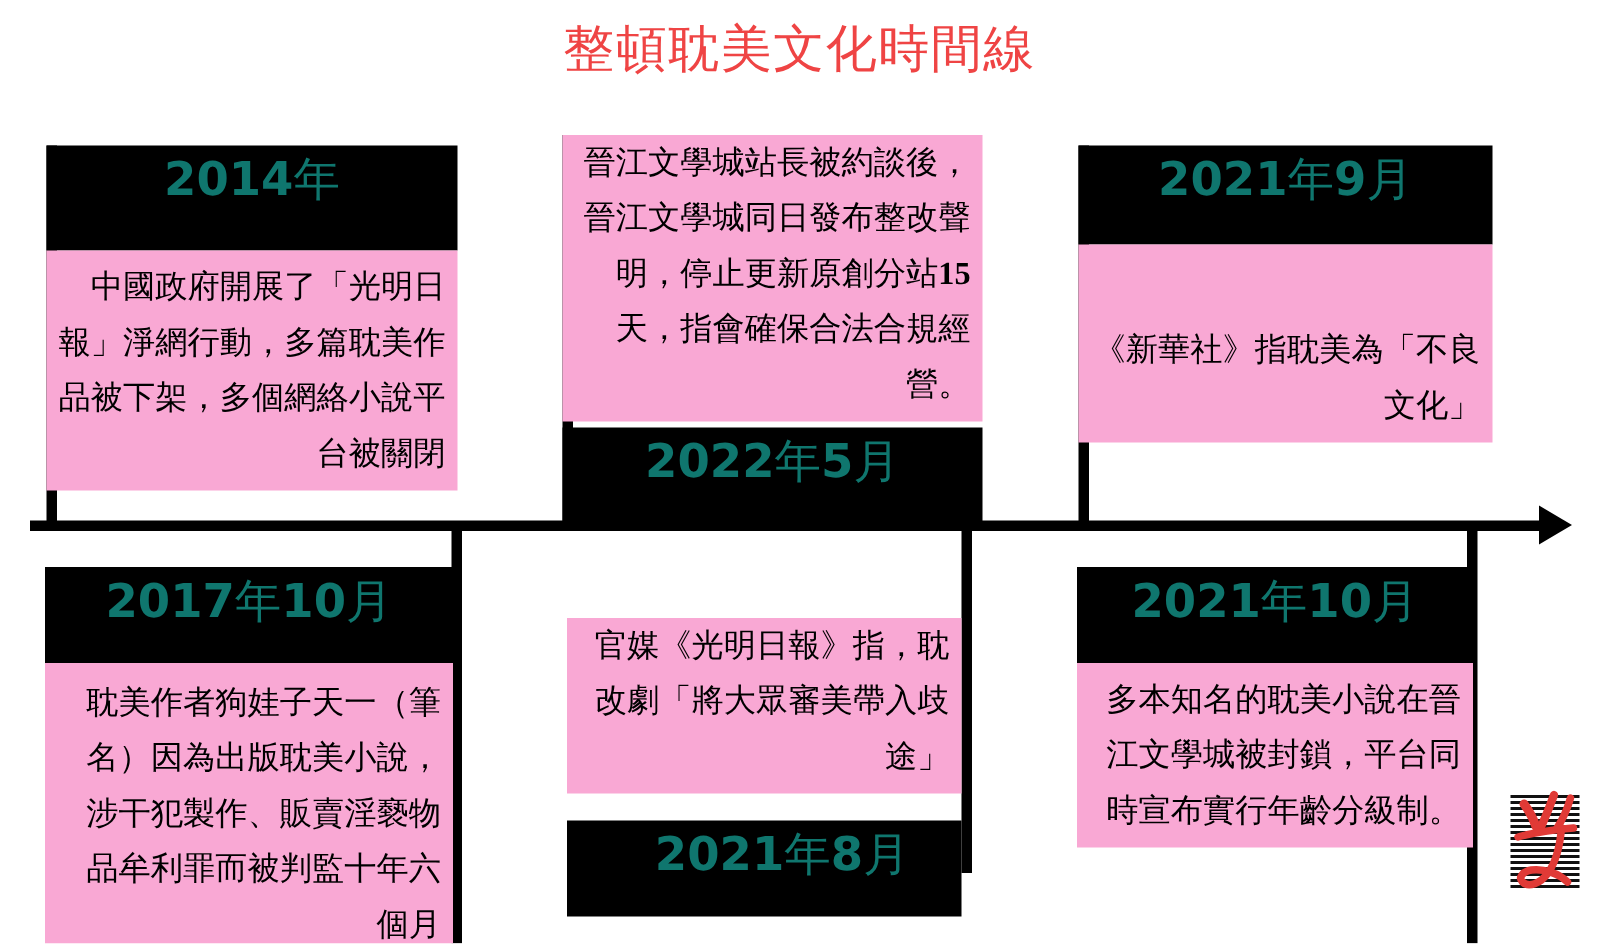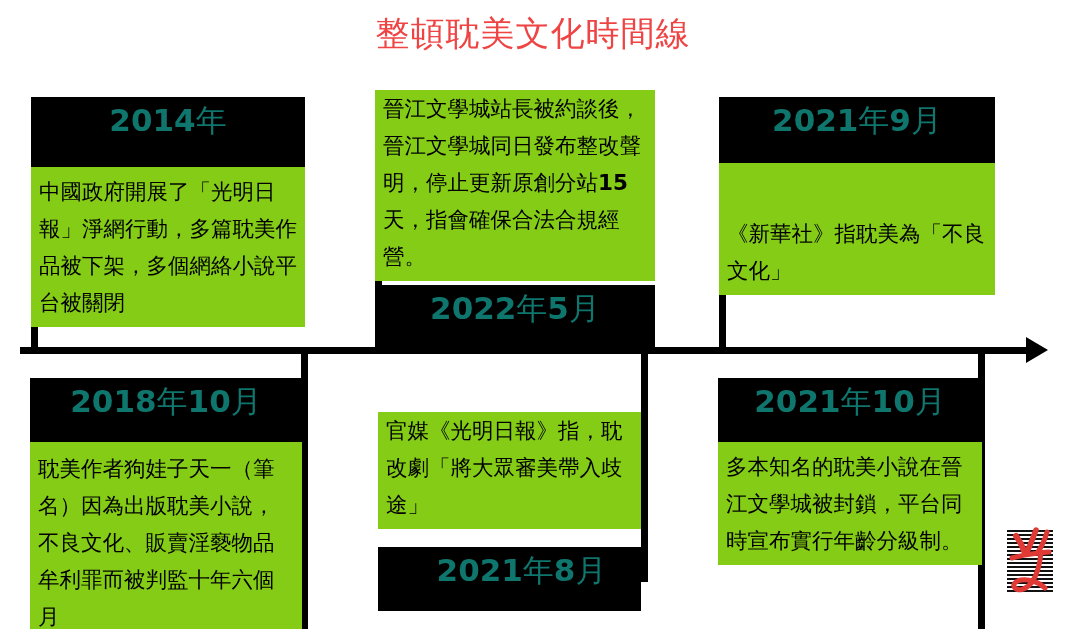--- a/index.html
+++ b/index.html
@@ -80,25 +80,26 @@
   .date-text {
     font-size: 31px;
     line-height: 38px;
     white-space: nowrap;
     letter-spacing: 0px;
   }
   .date-text .num {
     font-weight: bold;
   }
   .body-box {
-    background: #84cc16;
+    background: #f9a8d4;
     color: #000000;
     box-sizing: border-box;
-    text-align: left;
+    text-align: right;
     padding: 6px 8px;
+    font-family: Liberation Serif, serif;
   }
   .body-text {
     font-size: 21.5px;
     line-height: 37px;
     letter-spacing: 0px;
   }
   .body-text .num {
     font-weight: bold;
   }
 
@@ -169,24 +170,24 @@
     <div class="date-box" style="height:66px;">
       <span class="date-text"><span class="num">2021</span><span>年</span><span class="num">9</span><span>月</span></span>
     </div>
     <div class="body-box" style="width:276px; padding-top:52px;">
       <span class="body-text"><span>《新華社》指耽美為「不良文化」</span></span>
     </div>
   </div>
 
   <div class="event" style="left:30px; top:378px; width:272px;">
     <div class="date-box" style="height:64px;">
-      <span class="date-text"><span class="num">2018</span><span>年</span><span class="num">10</span><span>月</span></span>
+      <span class="date-text"><span class="num">2017</span><span>年</span><span class="num">10</span><span>月</span></span>
     </div>
     <div class="body-box" style="width:272px; padding-top:8px;">
-      <span class="body-text"><span>耽美作者狗娃子天一（筆名）因為出版耽美小說，不良文化、販賣淫褻物品牟利罪而被判監十年六個月</span></span>
+      <span class="body-text"><span>耽美作者狗娃子天一（筆名）因為出版耽美小說，涉干犯製作、販賣淫褻物品牟利罪而被判監十年六個月</span></span>
     </div>
   </div>
 
   <div class="event" style="left:378px; top:384px; width:263px;margin-top:28px;">
     <div class="body-box" style="width:263px; padding-top:0;">
       <span class="body-text"><span>官媒《光明日報》指，耽改劇「將大眾審美帶入歧途」</span></span>
     </div>
     <div class="date-box" style="height:64px; margin-top:18px;padding-left:34px;">
       <span class="date-text"><span class="num">2021</span><span>年</span><span class="num">8</span><span>月</span></span>
     </div>

